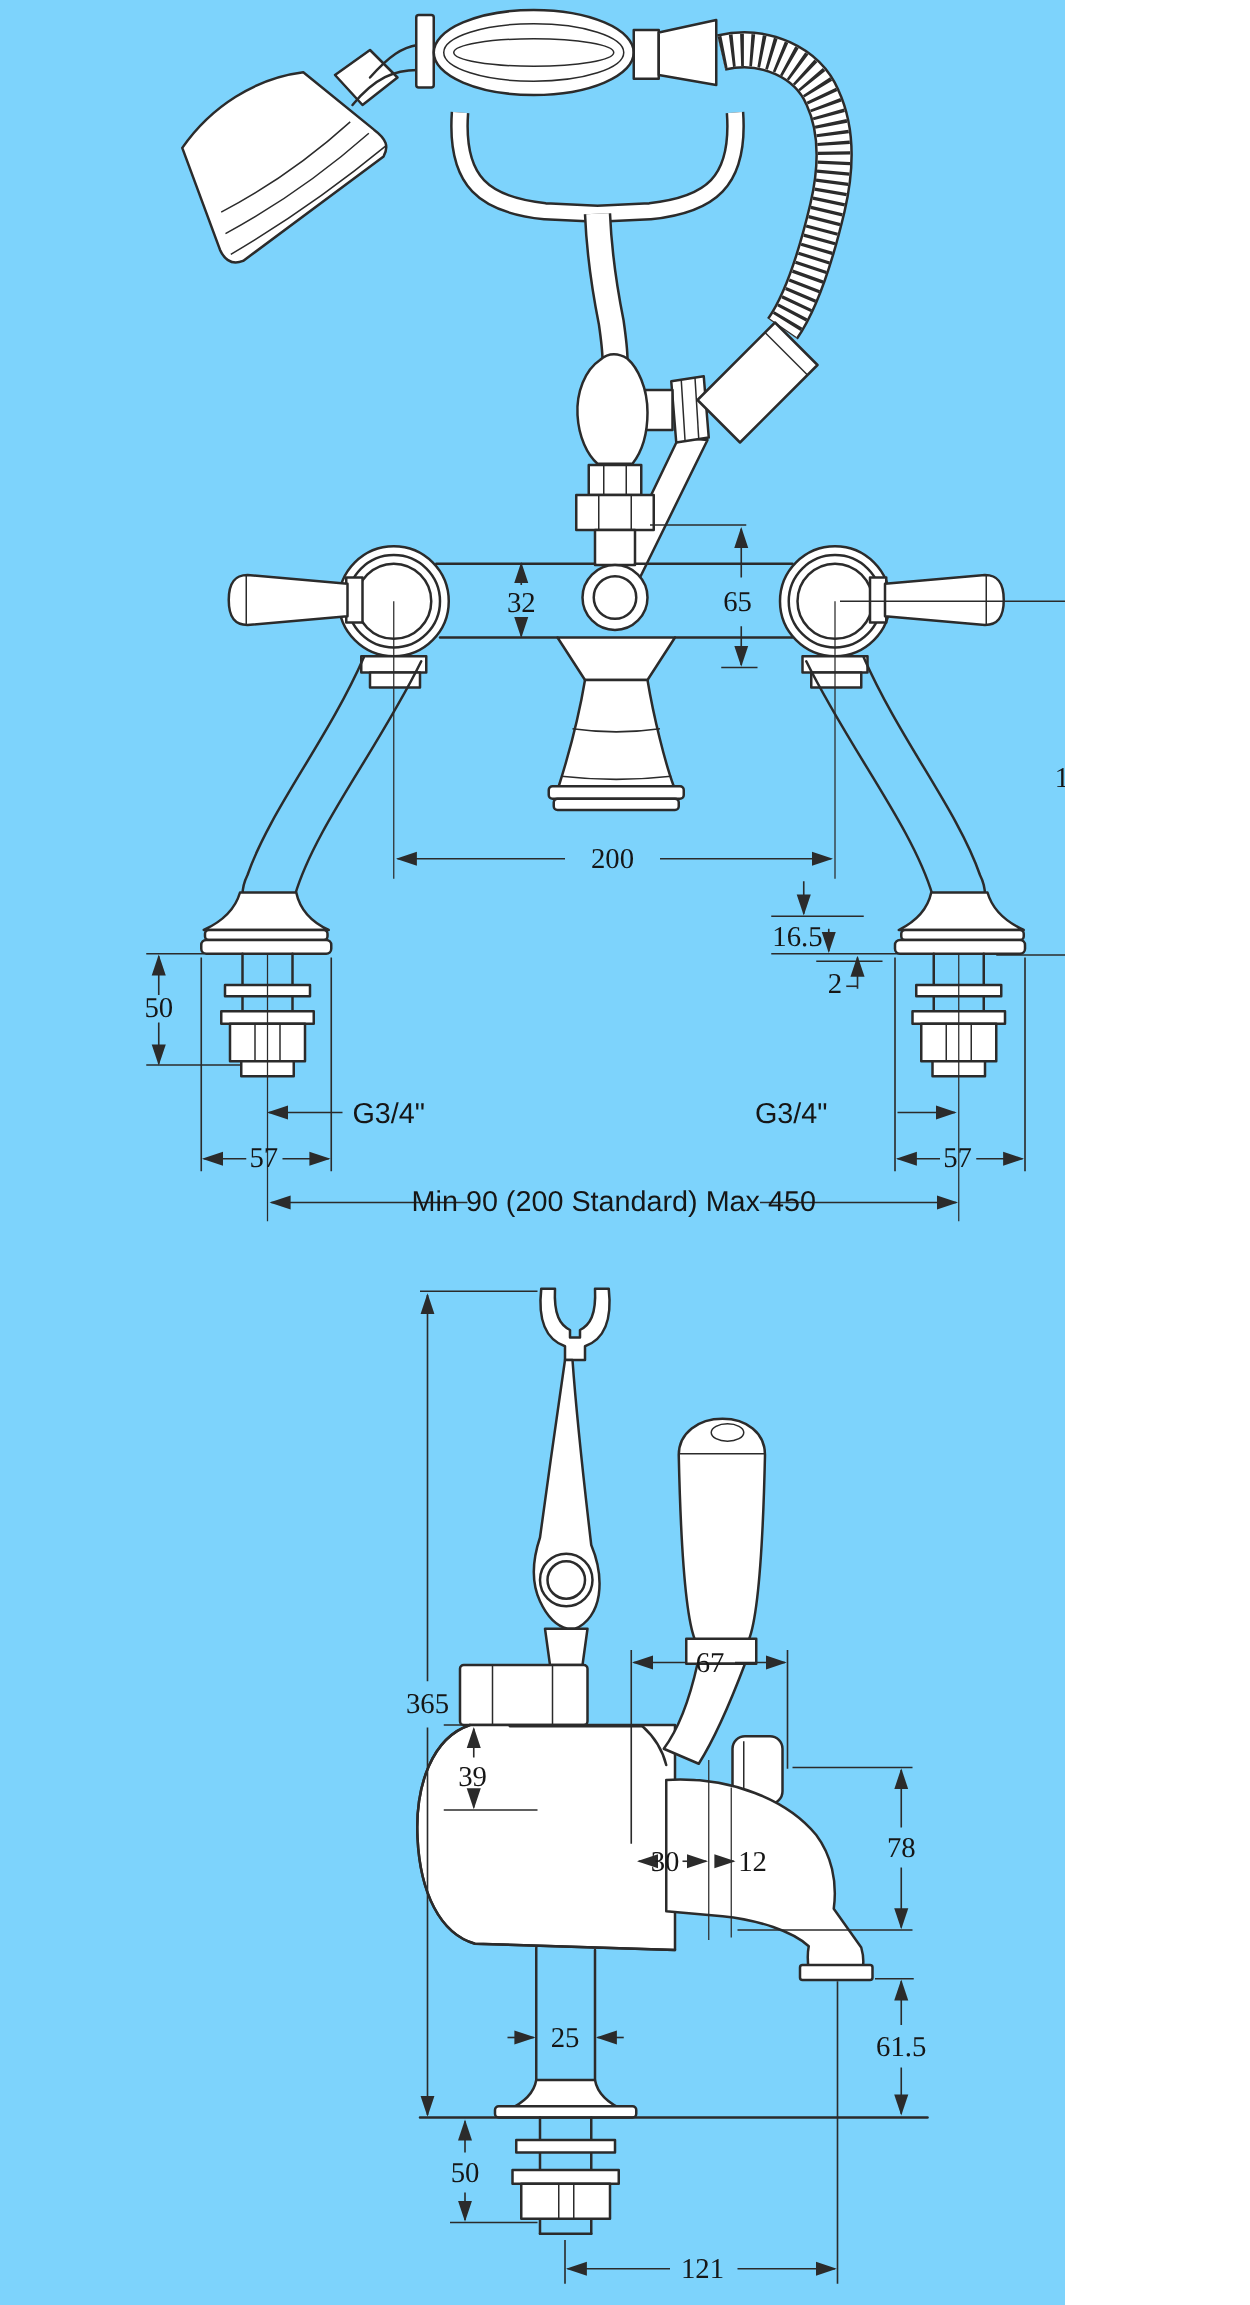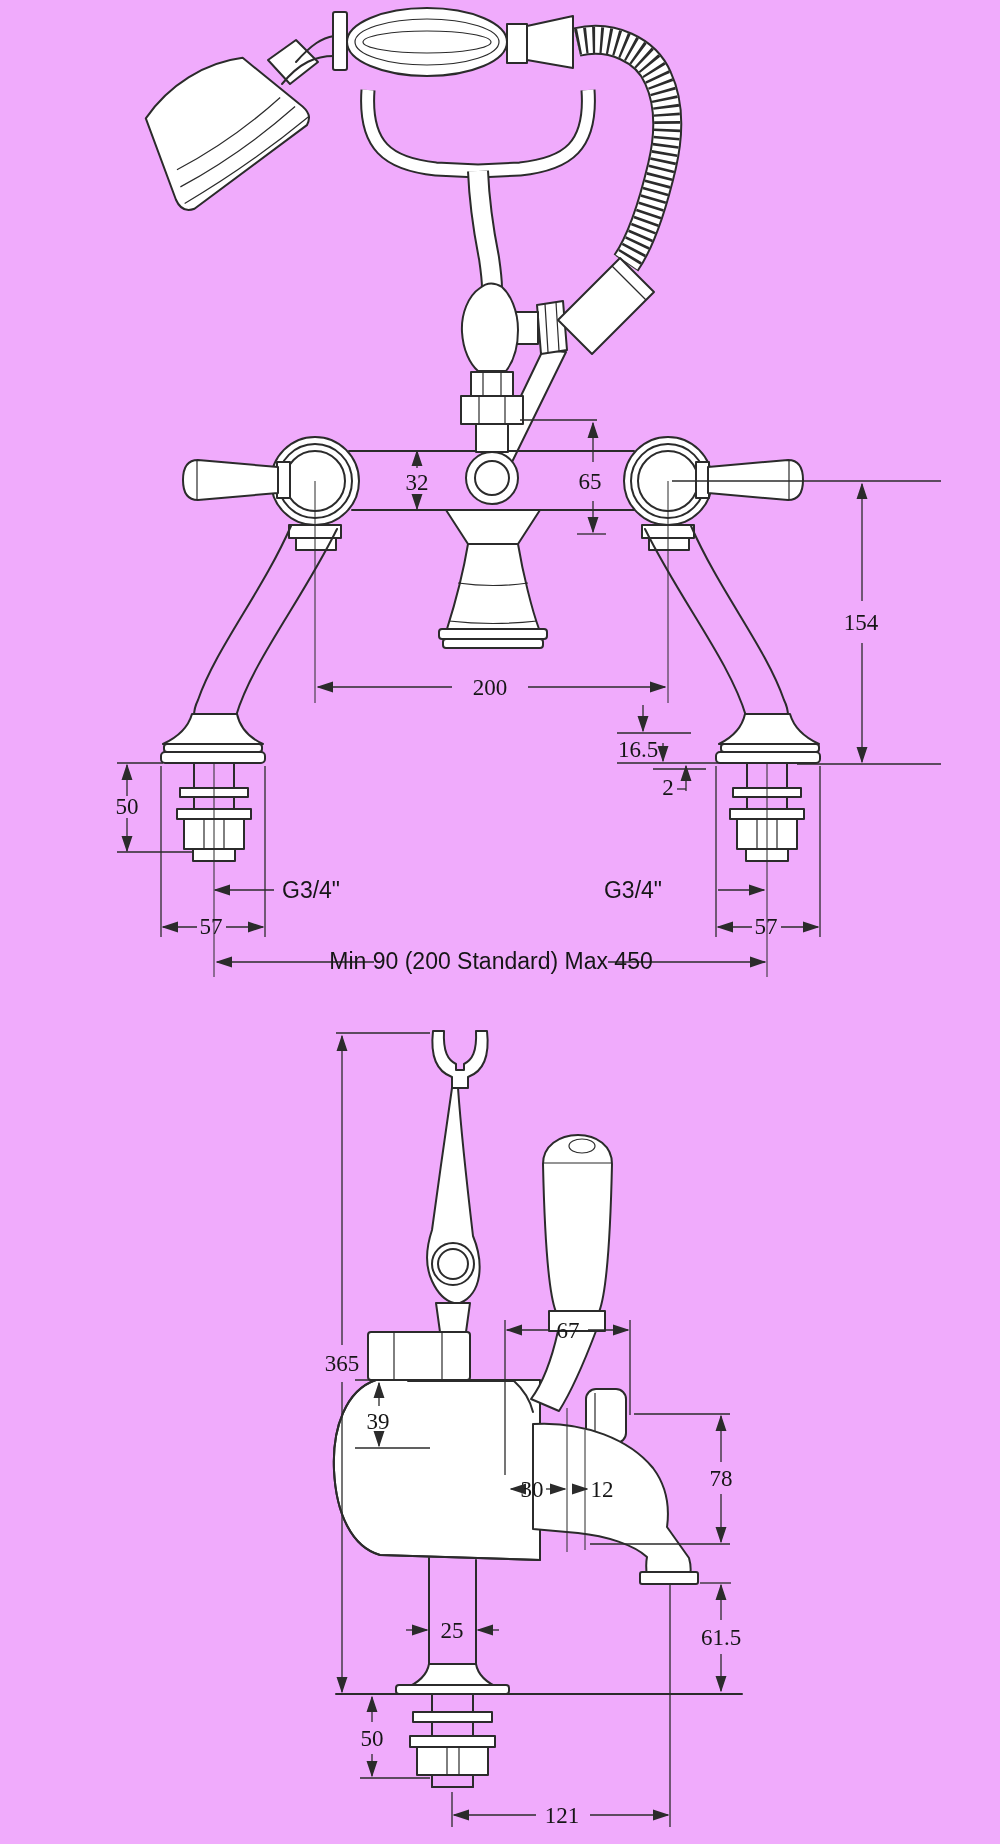--- a/index.html
+++ b/index.html
@@ -1,16 +1,16 @@
 <!DOCTYPE html>
 <html><head>
 <meta charset="utf-8">
 <style>
   html,body{margin:0;padding:0;background:#ffffff;}
-  .stage{position:relative;width:1000px;height:1844px;background:#f0abfc;overflow:hidden;
+  .stage{position:relative;width:852px;height:1844px;background:#7dd3fc;overflow:hidden;
          font-family:"Liberation Sans", sans-serif;}
   svg{position:absolute;left:0;top:0;display:block;}
   .o    {stroke:#2b2b2b;stroke-width:2;fill:none;stroke-linejoin:round;stroke-linecap:round;}
   .of   {stroke:#2b2b2b;stroke-width:2;fill:#ffffff;stroke-linejoin:round;}
   .t1   {stroke:#2b2b2b;stroke-width:1.2;fill:none;}
   .dim  {stroke:#2b2b2b;stroke-width:1.3;fill:none;}
   .cl   {stroke:#2b2b2b;stroke-width:1;fill:none;}
   text.d{font-family:"Liberation Serif", serif;font-size:23px;fill:#161616;
          text-anchor:middle;dominant-baseline:central;}
   text.s{font-family:"Liberation Sans", sans-serif;font-size:23px;fill:#161616;

